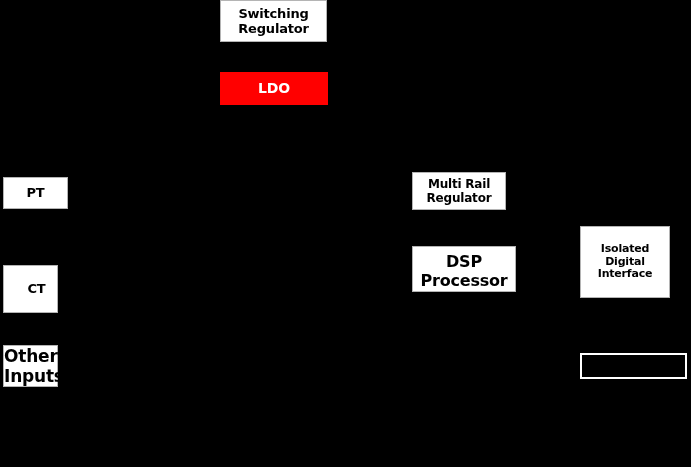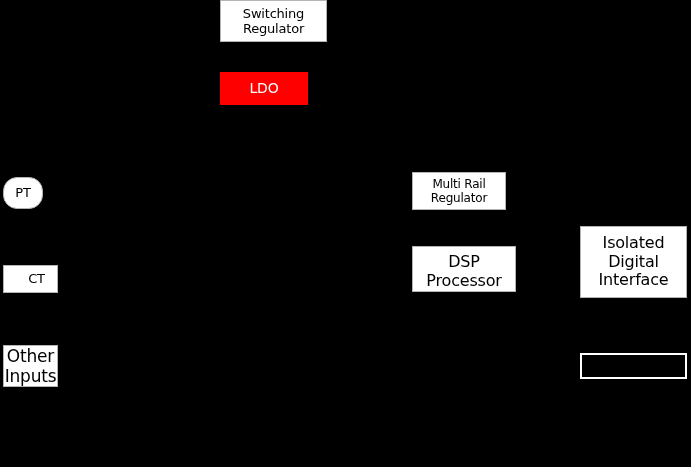--- a/index.html
+++ b/index.html
@@ -20,21 +20,21 @@
   .block {
     position: absolute;
     box-sizing: border-box;
     display: flex;
     align-items: center;
     justify-content: center;
     text-align: center;
     background: #FFFFFF;
     color: #000000;
     border: 1px solid #B4B4B4;
-    font-weight: normal;
+    font-weight: bold;
     line-height: 1.18;
     letter-spacing: -0.2px;
     -webkit-font-smoothing: none;
   }
   .block .lbl {
     display: block;
     width: 100%;
     white-space: pre-line;
   }
   
@@ -67,42 +67,42 @@
     <div class="wire" style="left: 341px; top: 268px; width: 71px; height: 2px;"></div>
     <div class="wire" style="left: 516px; top: 268px; width: 64px; height: 2px;"></div>
     <div class="wire" style="left: 464px; top: 210px; width: 2px; height: 36px;"></div>
     <div class="wire" style="left: 272px; top: 398px; width: 2px; height: 40px;"></div>
     <div class="wire" style="left: 272px; top: 437px; width: 352px; height: 2px;"></div>
     <div class="wire" style="left: 622px; top: 379px; width: 2px; height: 58px;"></div>
     <div class="block" style="left: 220px; top: 0px; width: 107px; height: 42px; font-size: 13px;">
       <span class="lbl">Switching
 Regulator</span>
     </div>
-    <div class="block accent" style="left: 220px; top: 72px; width: 88px; height: 33px; font-size: 14px; background: rgb(255, 0, 0); color: rgb(255, 255, 255);">
+    <div class="block accent" style="left: 220px; top: 72px; width: 108px; height: 33px; font-size: 14px; background: rgb(255, 0, 0); color: rgb(255, 255, 255);">
       <span class="lbl">LDO</span>
     </div>
-    <div class="block" style="left: 3px; top: 177px; width: 40px; height: 32px; font-size: 13px; border-radius: 14px;">
+    <div class="block" style="left: 3px; top: 177px; width: 65px; height: 32px; font-size: 13px;">
       <span class="lbl">PT</span>
     </div>
-    <div class="block" style="left: 3px; top: 265px; width: 55px; height: 28px; font-size: 13px; padding-left: 12px;">
+    <div class="block" style="left: 3px; top: 265px; width: 55px; height: 48px; font-size: 13px; padding-left: 12px;">
       <span class="lbl">CT</span>
     </div>
     <div class="block" style="left: 3px; top: 345px; width: 55px; height: 42px; font-size: 17px;">
       <span class="lbl">Other
 Inputs</span>
     </div>
     <div class="block" style="left: 412px; top: 172px; width: 94px; height: 38px; font-size: 12px;">
       <span class="lbl">Multi Rail
 Regulator</span>
     </div>
     <div class="block" style="left: 412px; top: 246px; width: 104px; height: 46px; font-size: 16px; align-items: flex-end;">
       <span class="lbl">DSP
 Processor</span>
     </div>
-    <div class="block" style="left: 580px; top: 226px; width: 107px; height: 72px; font-size: 16px;">
+    <div class="block" style="left: 580px; top: 226px; width: 90px; height: 72px; font-size: 11px;">
       <span class="lbl">Isolated
 Digital
 Interface</span>
     </div>
     <div class="block outlined" style="left: 580px; top: 353px; width: 107px; height: 26px; font-size: 12px;">
       <span class="lbl"></span>
     </div>
   </div>
 
 </body></html>

